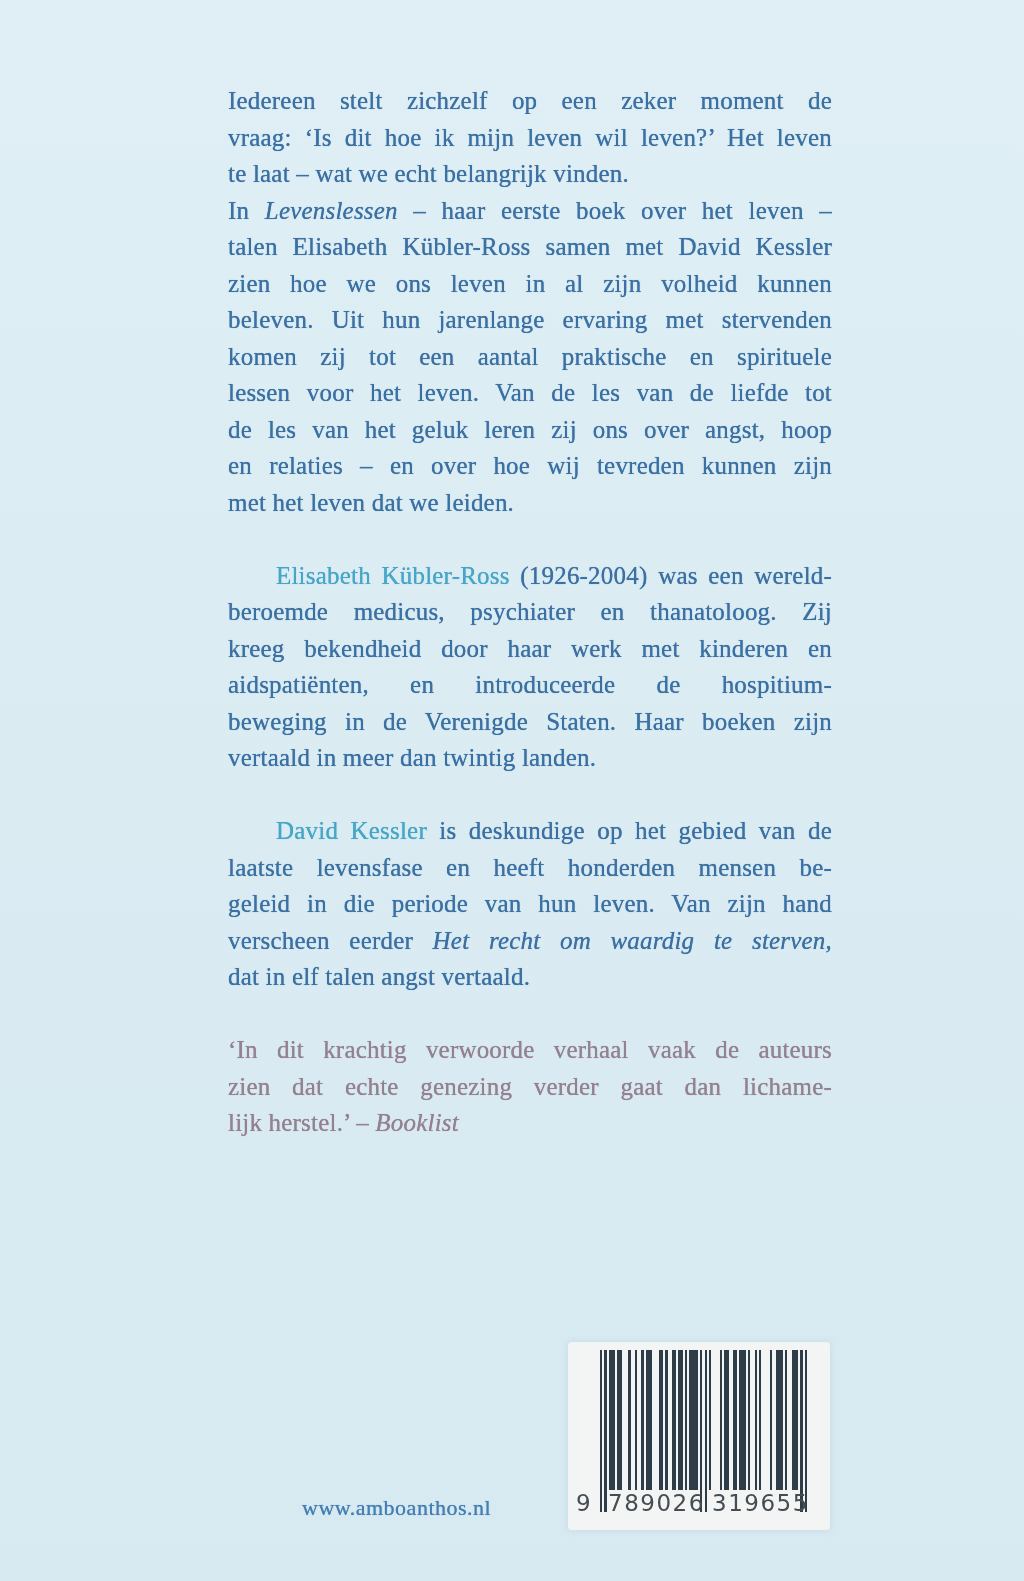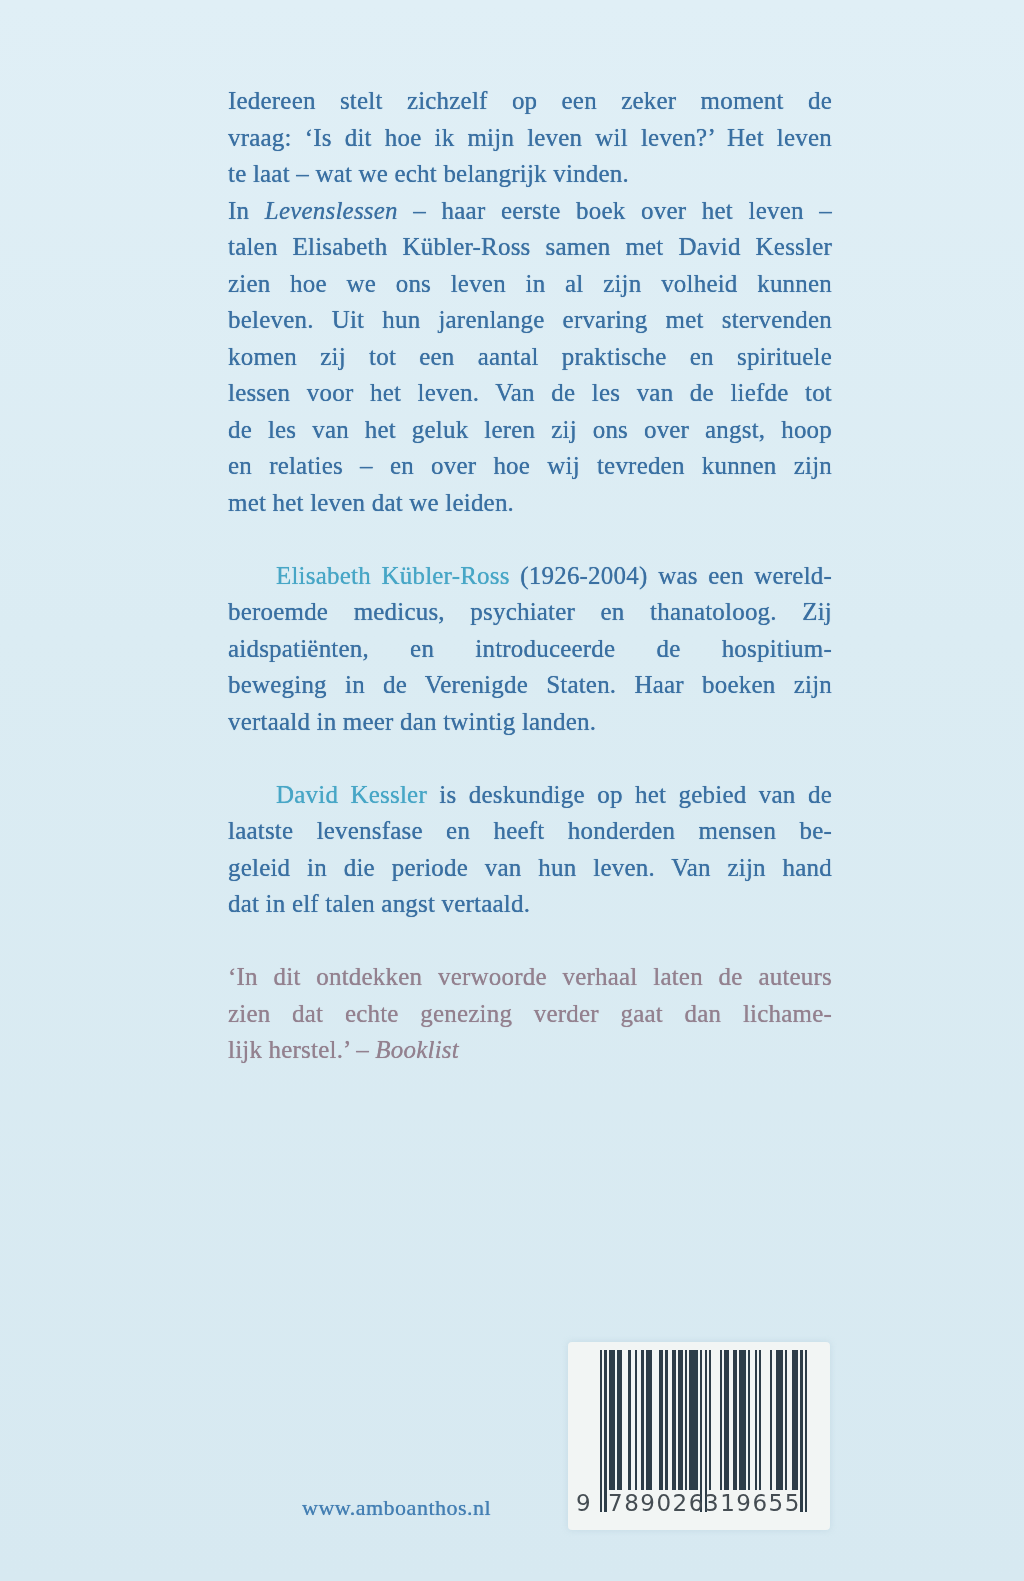--- a/index.html
+++ b/index.html
@@ -67,21 +67,21 @@
     position: absolute;
     top: 148px;
     font-family: "DejaVu Sans", "Liberation Sans", sans-serif;
     font-size: 23px;
     line-height: 27px;
     color: var(--digits, #454d53);
     letter-spacing: 1.5px;
   }
   .barcode-digits .g0 { left: 8px; }
   .barcode-digits .g1 { left: 40px; width: 88px; text-align: center; }
-  .barcode-digits .g2 { left: 136px; width: 89px; }
+  .barcode-digits .g2 { left: 144px; width: 89px; }
 
   .site-url {
     position: absolute;
     left: 302px;
     top: 1495px;
     font-size: 22px;
     color: var(--url, #447fb3);
     letter-spacing: 0.5px;
     text-shadow: 0 0 0.7px currentColor;
   }
@@ -102,32 +102,34 @@
         <div class="line"><span>beleven. Uit hun jarenlange ervaring met stervenden</span></div>
         <div class="line"><span>komen zij tot een aantal praktische en spirituele</span></div>
         <div class="line"><span>lessen voor het leven. Van de les van de liefde tot</span></div>
         <div class="line"><span>de les van het geluk leren zij ons over angst, hoop</span></div>
         <div class="line"><span>en relaties – en over hoe wij tevreden kunnen zijn</span></div>
         <div class="line no-just"><span>met het leven dat we leiden.</span></div>
       </div>
       <div class="para body">
         <div class="line"><span class="accent">Elisabeth Kübler-Ross</span><span> (1926-2004) was een wereld-</span></div>
         <div class="line"><span>beroemde medicus, psychiater en thanatoloog. Zij</span></div>
+        <div class="line"><span>kreeg bekendheid door haar werk met kinderen en</span></div>
         <div class="line"><span>aidspatiënten, en introduceerde de hospitium-</span></div>
         <div class="line"><span>beweging in de Verenigde Staten. Haar boeken zijn</span></div>
         <div class="line no-just"><span>vertaald in meer dan twintig landen.</span></div>
       </div>
       <div class="para body">
         <div class="line"><span class="accent">David Kessler</span><span> is deskundige op het gebied van de</span></div>
         <div class="line"><span>laatste levensfase en heeft honderden mensen be-</span></div>
         <div class="line"><span>geleid in die periode van hun leven. Van zijn hand</span></div>
+        <div class="line"><span>verscheen eerder </span><span class="italic">Het recht om waardig te sterven,</span></div>
         <div class="line no-just"><span>dat in elf talen angst vertaald.</span></div>
       </div>
       <div class="para quote">
-        <div class="line"><span>‘In dit ontdekken verwoorde verhaal laten de auteurs</span></div>
+        <div class="line"><span>‘In dit krachtig verwoorde verhaal vaak de auteurs</span></div>
         <div class="line"><span>zien dat echte genezing verder gaat dan lichame-</span></div>
         <div class="line no-just"><span>lijk herstel.’ – </span><span class="italic">Booklist</span></div>
       </div>
     </div>
 
   <div class="barcode-box">
     <svg id="barcode-svg" viewBox="0 0 95 162" preserveAspectRatio="none" shape-rendering="crispEdges">
         <rect x="0" y="0" width="1" height="162" fill="#2e3d48"></rect>
         <rect x="2" y="0" width="1" height="162" fill="#2e3d48"></rect>
         <rect x="4" y="0" width="3" height="140" fill="#2e3d48"></rect>

